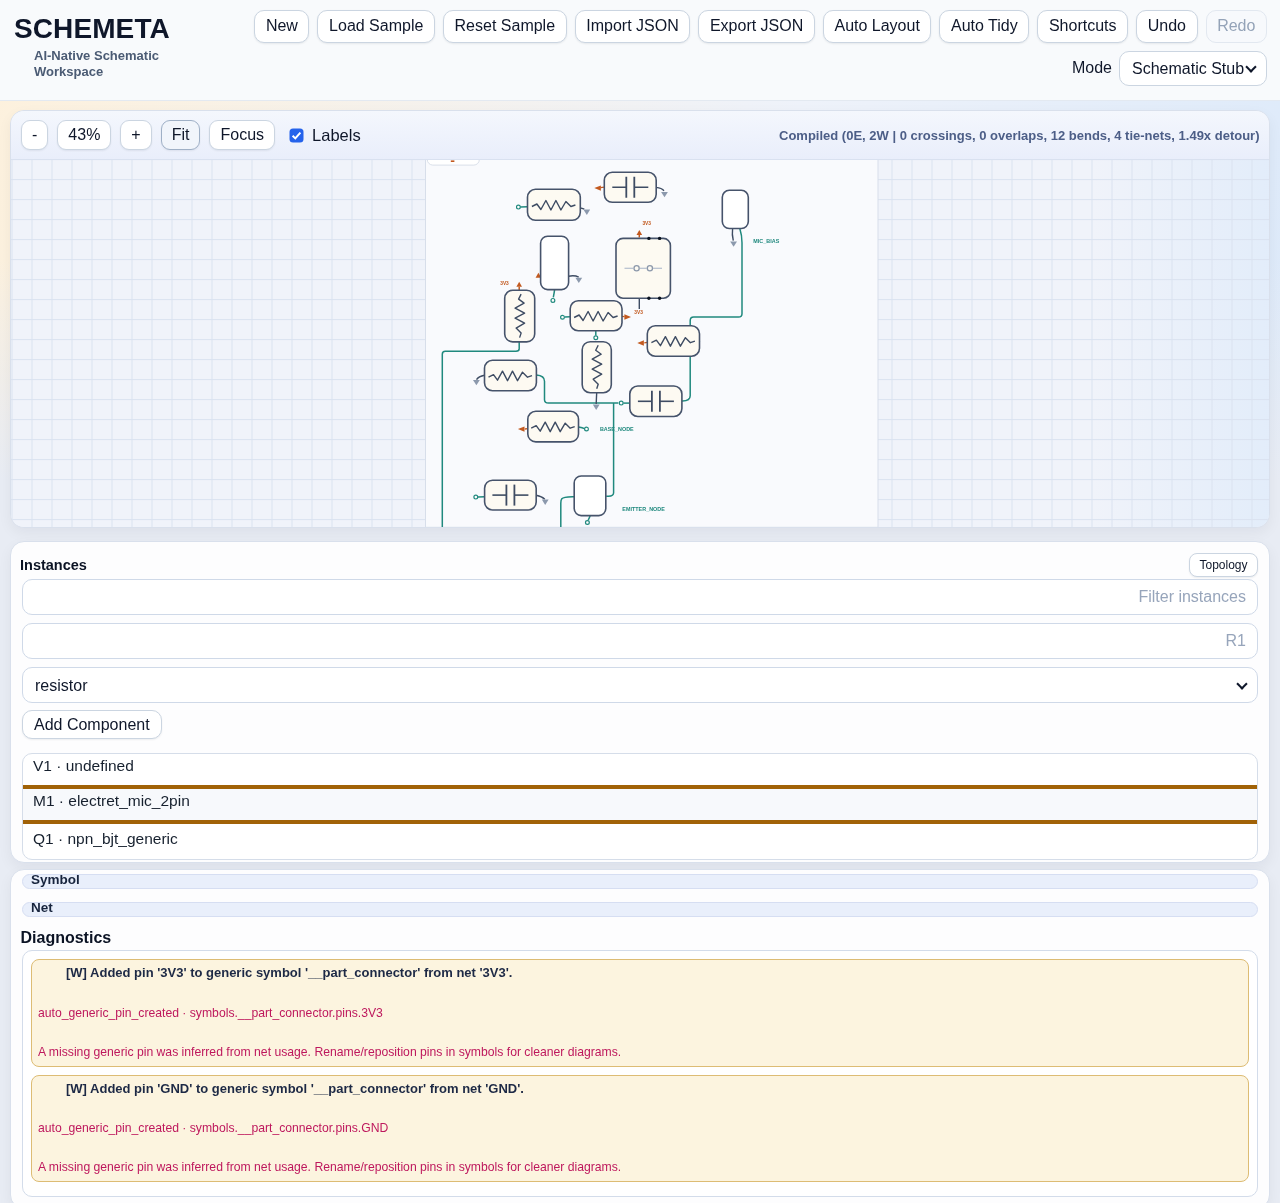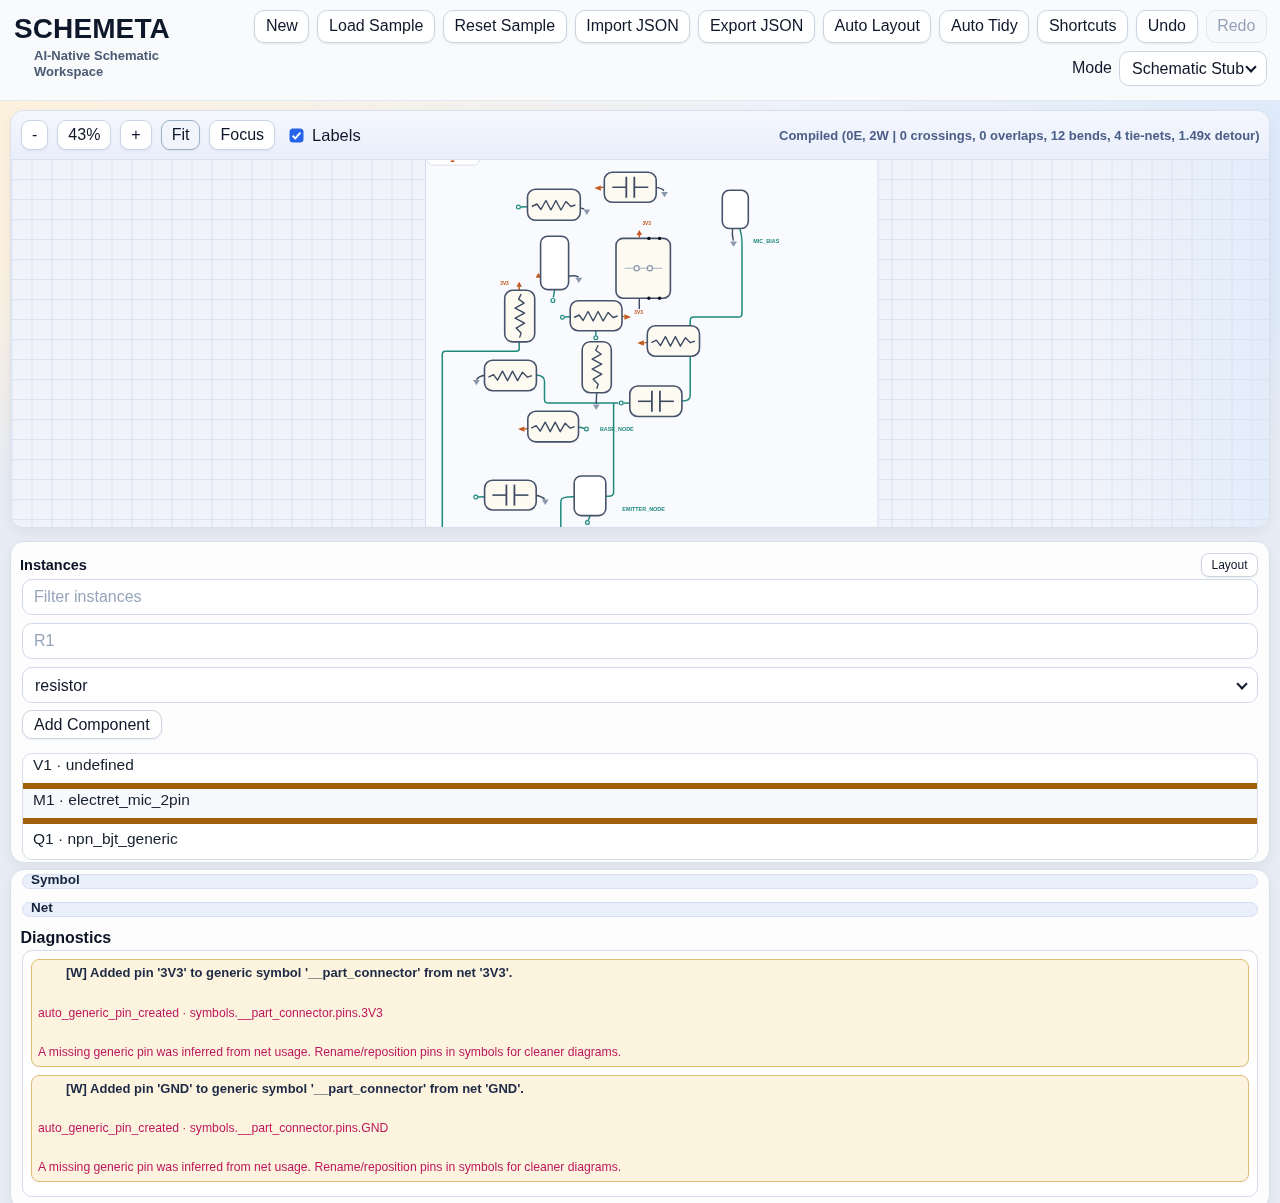--- a/index.html
+++ b/index.html
@@ -35,30 +35,30 @@
 .compiled { margin-left:auto; font-size:13px; font-weight:bold; color:#4c5e87; }
 .canvas { position:relative; height:368px;
   background-color:#f0f3fa;
   background-image:linear-gradient(#dae2f0 1.2px, transparent 1.2px), linear-gradient(90deg,#dae2f0 1.2px, transparent 1.2px), linear-gradient(90deg, rgba(213,231,250,0) 86%, rgba(208,228,250,0.42) 100%);
   background-size:20px 20px, 20px 20px, 100% 100%; background-position:0.5px -0.9px, 0.5px -0.9px, 0 0; }
 .canvas svg { position:absolute; left:0; top:0; }
 
 .ipanel { top:541px; height:322px; }
 .ph { margin:15px 0 0 9px; font-size:14.5px; font-weight:bold; color:#0b1324; line-height:17px; }
 .iso { position:absolute; top:11px; right:11px; height:24px; padding:0 9px; font-size:12px; color:#0f172a; background:#fff; border:1px solid #cbd5e1; border-radius:8px; box-shadow:0 1px 2px rgba(15,23,42,.07); }
-.inp { display:block; width:1236px; height:36px; margin:0 0 0 11px; padding:0 11px; font-size:16px; color:#0f172a; background:#fff; border:1px solid #cfd9e8; border-radius:10px; }
+.inp { display:block; width:1236px; height:36px; margin:0 0 0 11px; padding:0 11px; font-size:16px; color:#0f172a; background:#fff; border:1px solid #cfd9e8; border-radius:10px;text-align:right; }
 .inp::placeholder { color:#97a5bb; opacity:1; }
 .f1 { margin-top:4.5px; }
 .f2 { margin-top:8.7px; }
 .selbig { display:block; position:relative; width:1236px; margin:8.3px 0 0 11px; }
 .selbig select { width:100%; height:36px; font-size:16px; color:#0f172a; padding:0 26px 0 12px; background:#fff; border:1px solid #cfd9e8; border-radius:10px; appearance:none; -webkit-appearance:none; }
 .selbig .chev { top:13px; }
 .addc { display:inline-block; margin:6.8px 0 0 11px; height:29px; padding:0 11px; font-size:16px; color:#0f172a; background:#fff; border:1px solid #cbd5e1; border-radius:10px; box-shadow:0 1px 2px rgba(15,23,42,.07); }
 .ilist { width:1236px; margin:13.3px 0 0 11px; border:1px solid #d5dde9; border-radius:10px; background:#fff; overflow:hidden; }
-.irow { height:35.2px; display:flex; align-items:center; padding-left:10px; padding-bottom:6px; font-size:15.5px; color:#16202e; border-bottom:6px solid #a16207; }
+.irow { height:35.2px; display:flex; align-items:center; padding-left:10px; padding-bottom:6px; font-size:15.5px; color:#16202e; border-bottom:4px solid #a16207; }
 .irow:nth-child(2) { background:#f7f9fc; }
 .irow:last-child { border-bottom:none; }
 
 .bpanel { top:869px; height:340px; }
 .sum { height:15px; margin:3.5px 11px 0; display:flex; align-items:center; padding-left:8px; padding-bottom:4px; background:#e9effb; border:1px solid #d6def2; border-radius:8px; font-size:13.5px; font-weight:bold; color:#17243d; }
 .sum.s2 { margin-top:12px; }
 .sum.s3 { margin-top:13.5px; }
 .shead { margin:12px 0 0 9.5px; font-size:16px; font-weight:bold; color:#0b1324; line-height:18px; }
 .dbox { margin:3px 11px 0; padding:8px 8px 14px; background:#fff; border:1px solid #d3dcea; border-radius:10px; }
 .warn { background:#fcf4df; border:1px solid #ddbc74; border-radius:8px; padding:5px 8px 6px 6px; }
@@ -206,21 +206,21 @@
           <text transform="scale(0.25)" x="3009.2" y="968.0" font-size="21.6" font-weight="bold" fill="#20897e" letter-spacing="0.1">MIC_BIAS</text>
           <text transform="scale(0.25)" x="2395.6" y="1719.2" font-size="21.6" font-weight="bold" fill="#20897e" letter-spacing="0.1">BASE_NODE</text>
           <text transform="scale(0.25)" x="2485.2" y="2040.0" font-size="21.6" font-weight="bold" fill="#20897e" letter-spacing="0.1">EMITTER_NODE</text>
         </g>
       </svg>
   </div>
 </div>
 
 <div class="panel ipanel">
   <div class="ph">Instances</div>
-  <button class="iso">Layout</button>
+  <button class="iso">Topology</button>
   <input class="inp f1" placeholder="Filter instances" style="">
   <input class="inp f2" placeholder="R1" style="">
   <span class="selbig"><select><option>resistor</option></select><span class="chev"></span></span>
   <button class="addc">Add Component</button>
   <div class="ilist">
     <div class="irow">V1 · undefined</div>
     <div class="irow">M1 · electret_mic_2pin</div>
     <div class="irow">Q1 · npn_bjt_generic</div>
   </div>
 </div>

